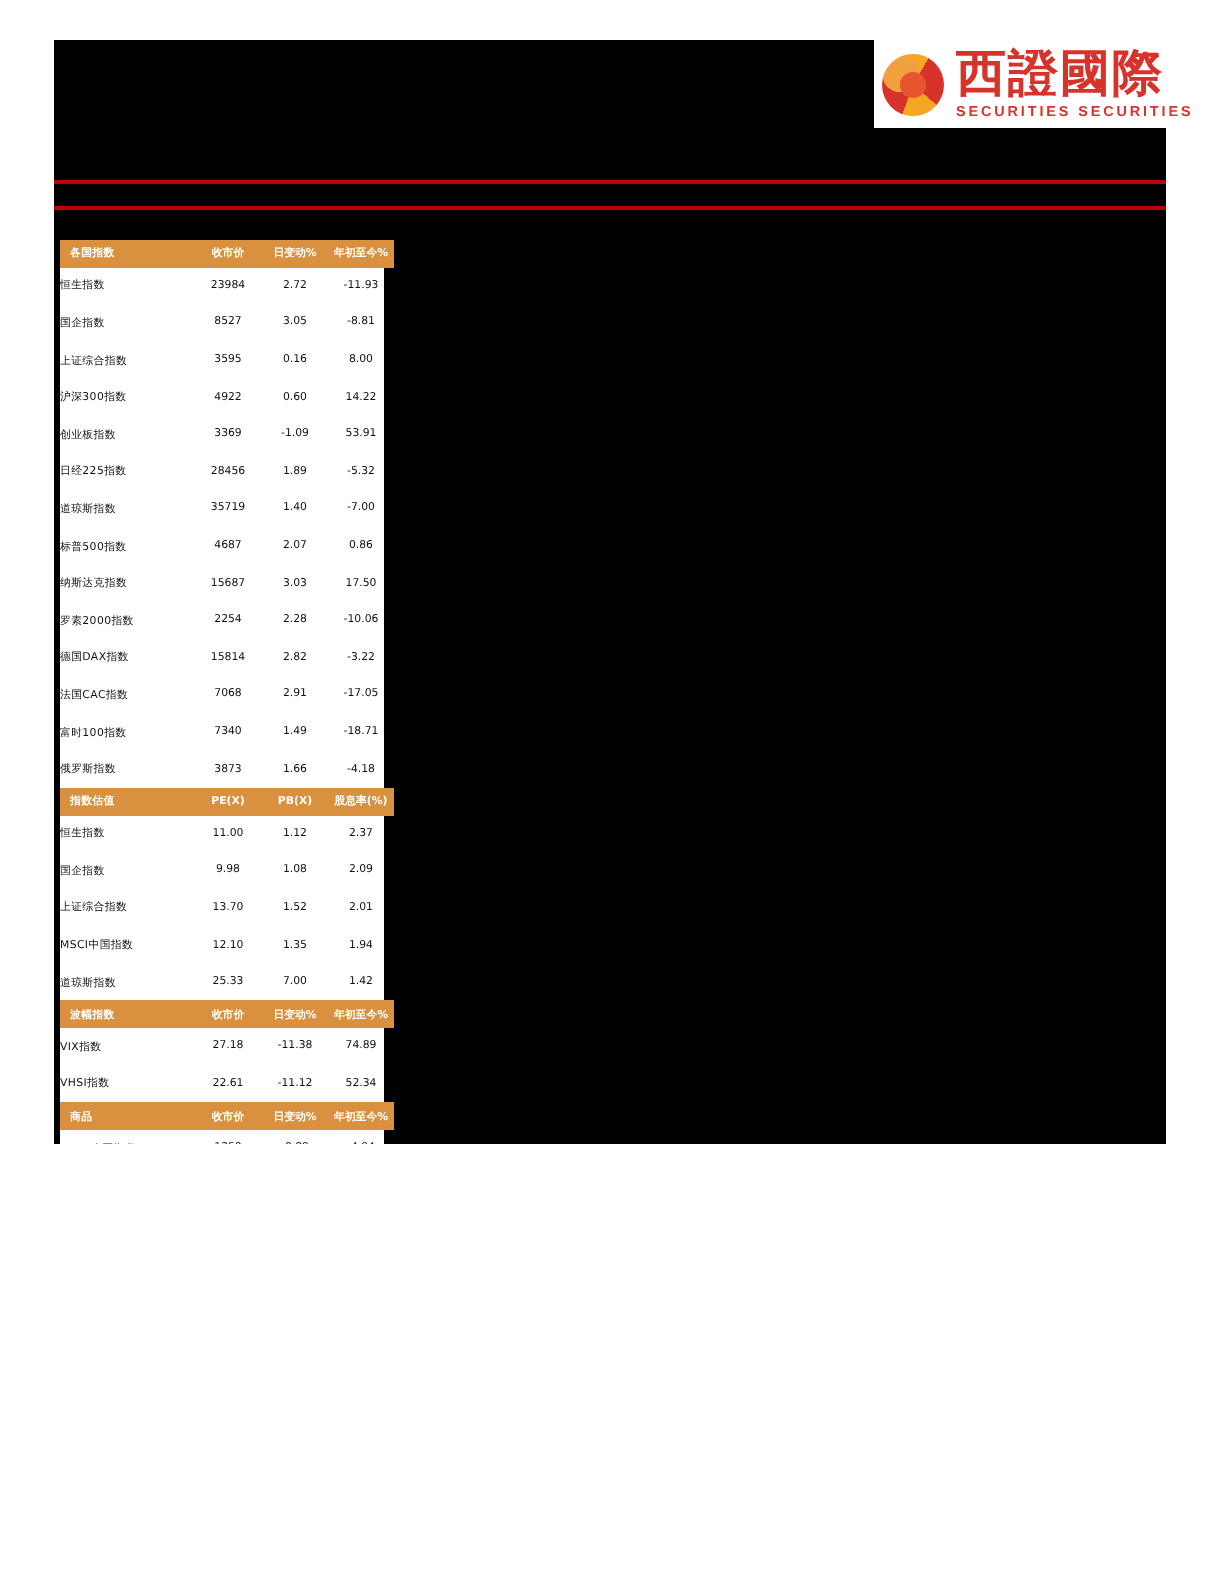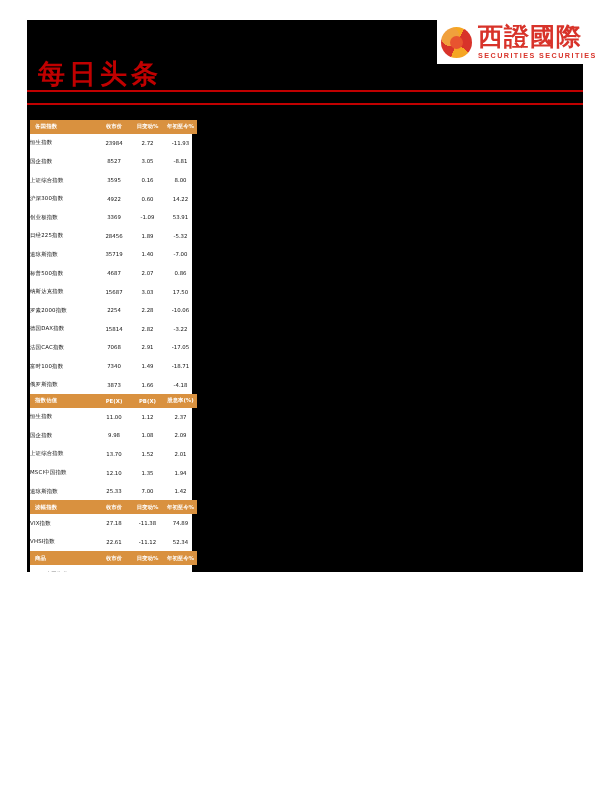--- a/index.html
+++ b/index.html
@@ -103,21 +103,20 @@
 
   <div class="logo-patch"></div>
   <div class="logo">
     <div class="logo-mark"></div>
     <div class="logo-text">
       <div class="logo-cn">西證國際</div>
       <div class="logo-en">SECURITIES SECURITIES</div>
     </div>
   </div>
 
-  <div class="headline">每日头条</div>
   <div class="rule rule-1"></div>
   <div class="rule rule-2"></div>
 
   <div class="panel">
     <table class="tbl">
       <tbody id="tbody">
           <tr class="sec">
             <td class="c0">各国指数</td>
             <td class="c1">收市价</td>
             <td class="c2">日变动%</td>

